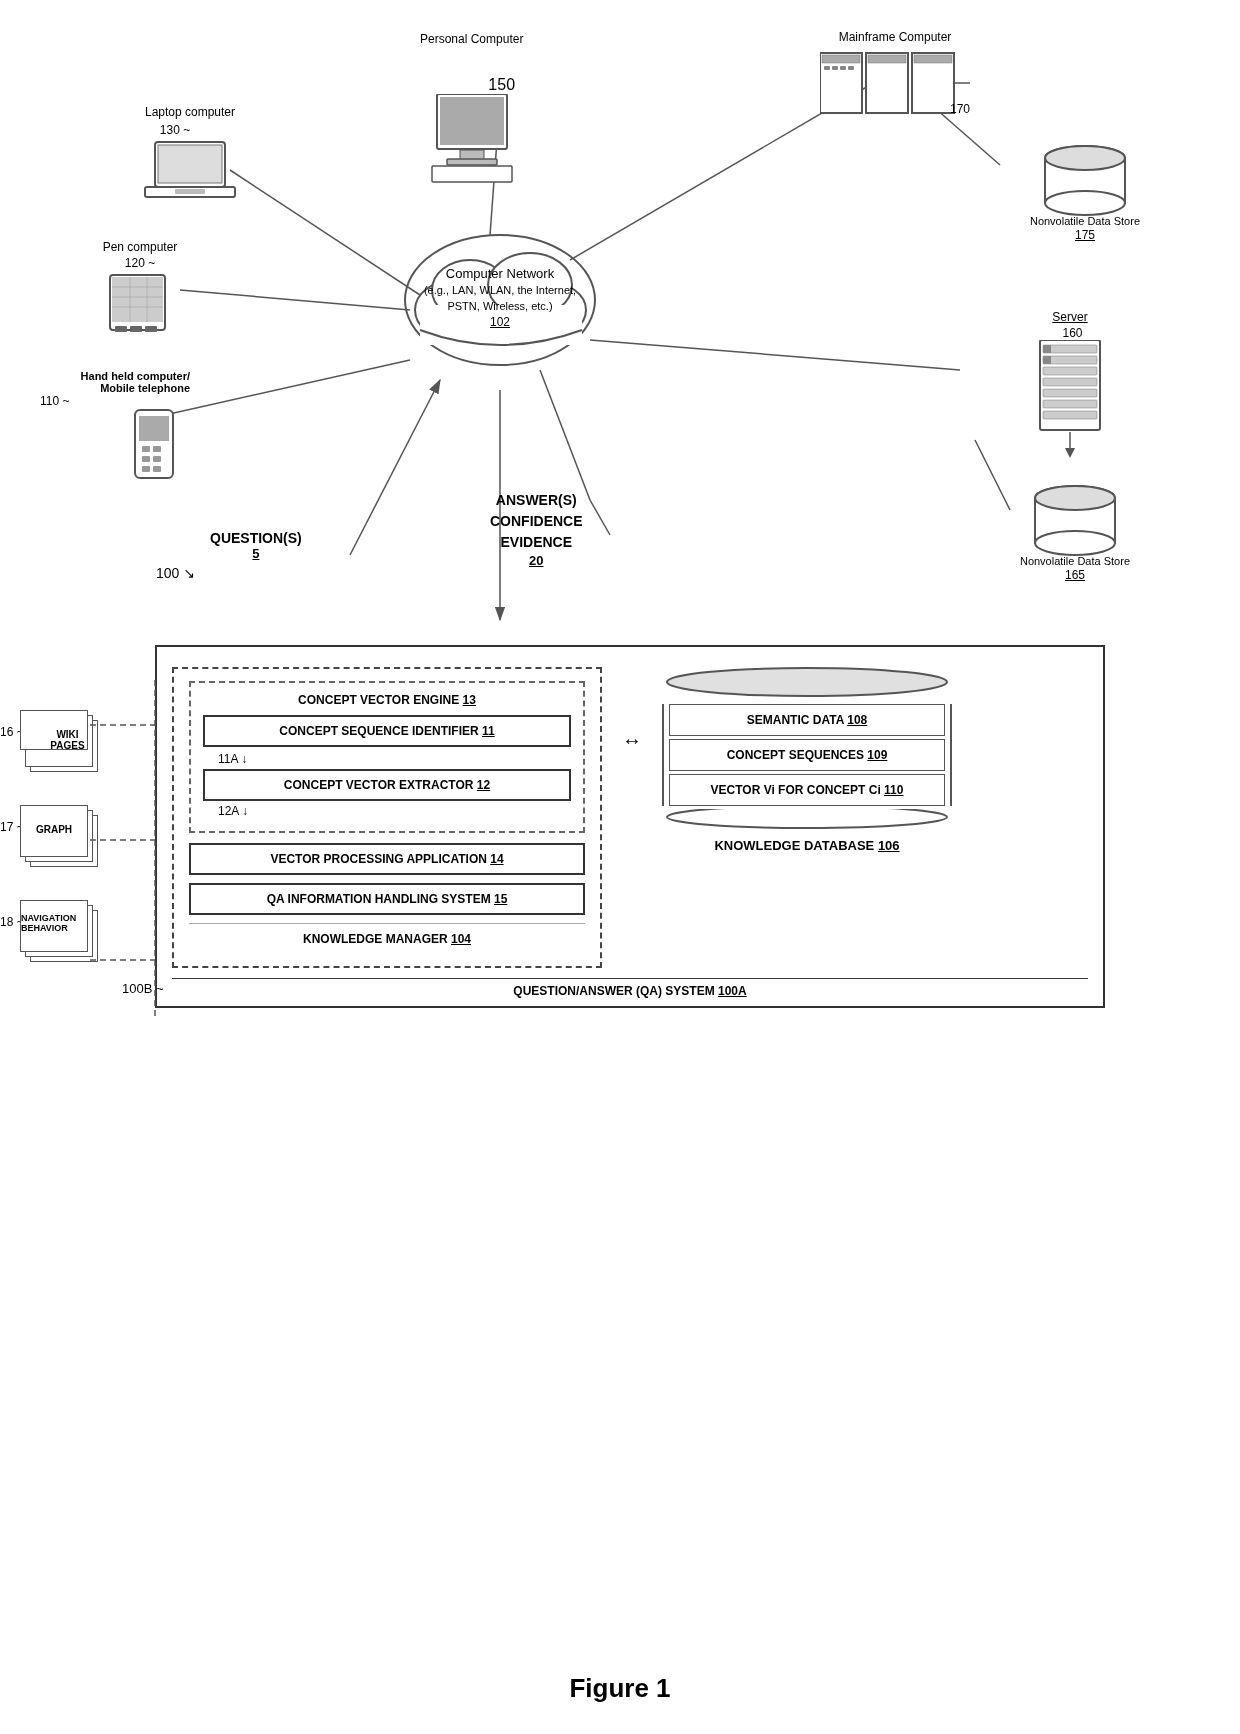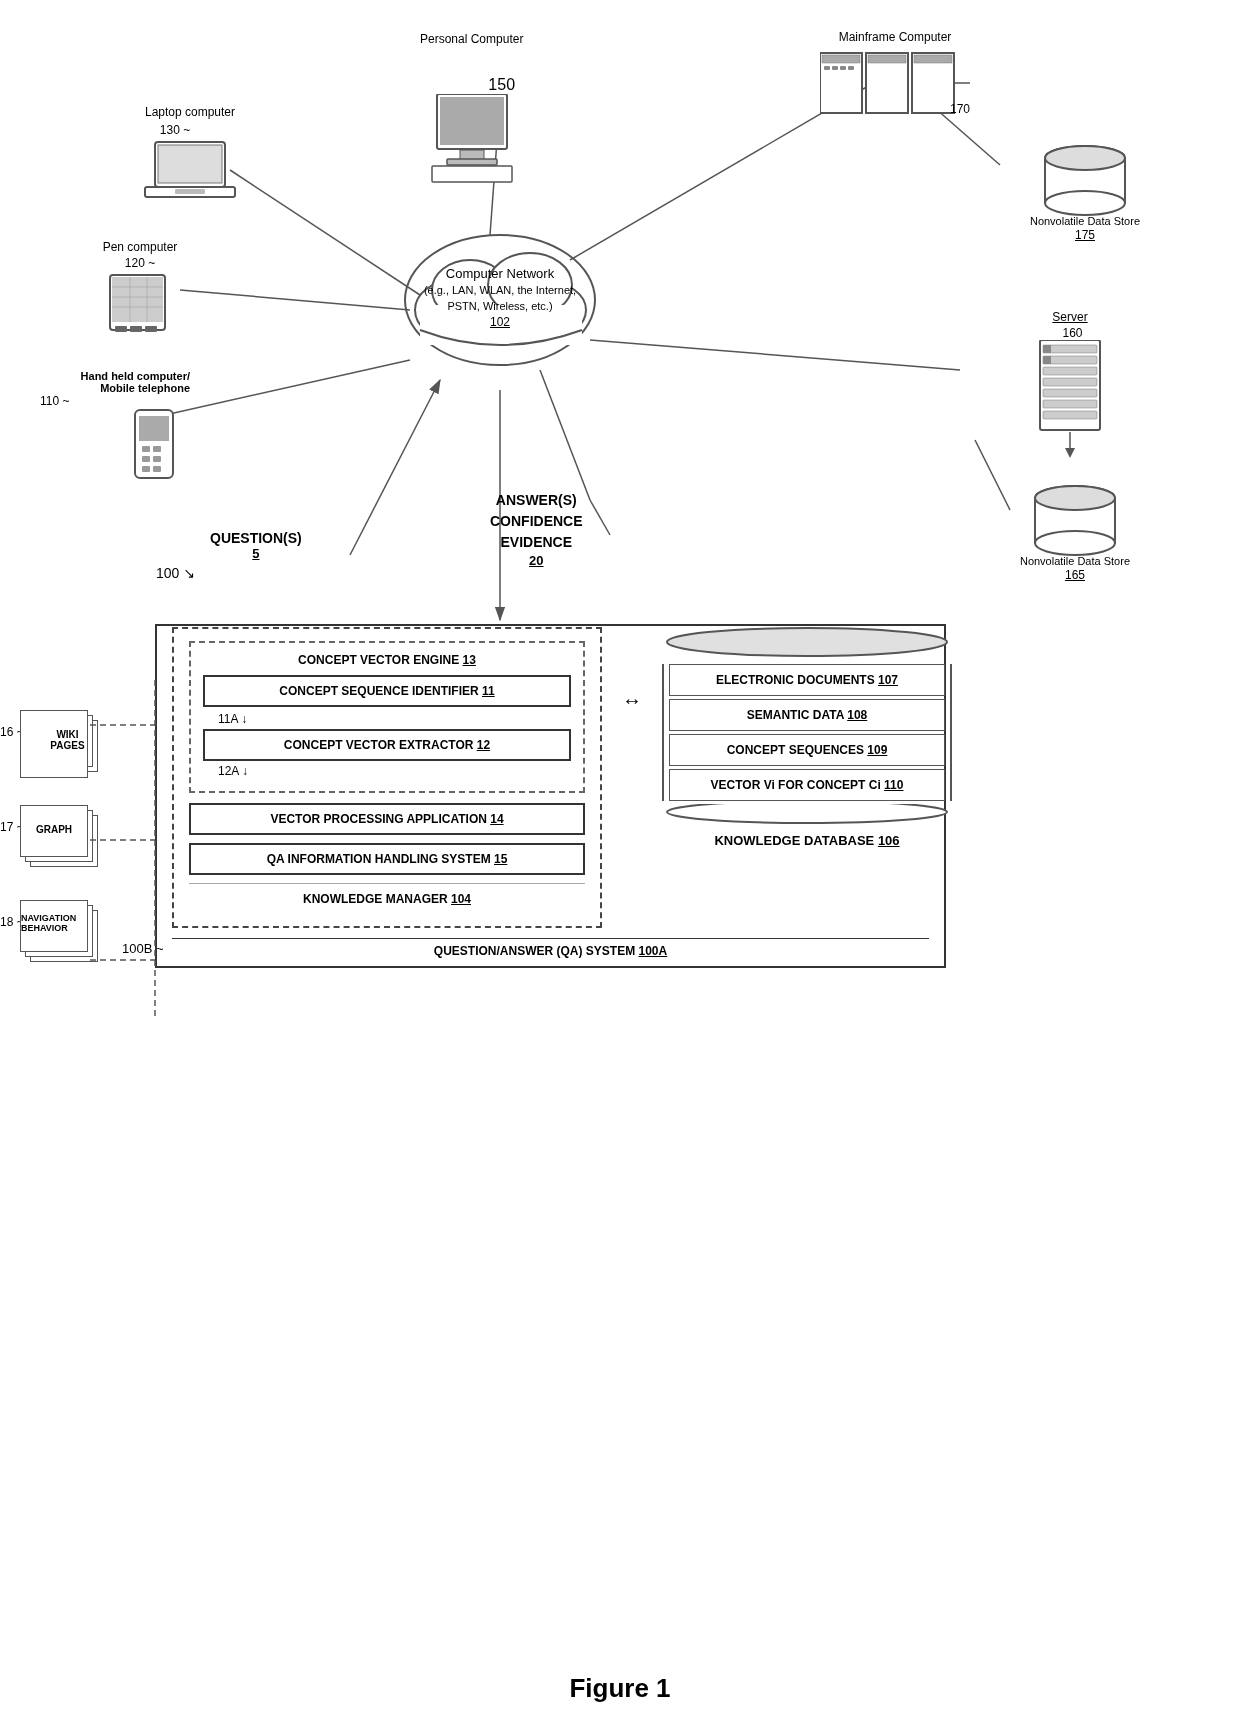--- a/index.html
+++ b/index.html
@@ -352,21 +352,21 @@
   </div>
 
   <div style="position:absolute; left:20px; top:710px;">
 
     <div style="position:relative; margin-bottom:30px;">
       <span style="position:absolute; left:-20px; top:15px; font-size:12px;">16 ~</span>
       <div style="display:flex; align-items:center;">
         <div style="position:relative; width:85px; height:65px;">
           <div style="position:absolute; left:10px; top:10px; width:68px; height:52px; background:white; border:1.5px solid #555;"></div>
           <div style="position:absolute; left:5px; top:5px; width:68px; height:52px; background:white; border:1.5px solid #555;"></div>
-          <div style="position:absolute; left:0px; top:0px; width:68px; height:68px; background:white; border:1.5px solid #555;padding-left:27px;">
+          <div style="position:absolute; left:0px; top:0px; width:68px; height:40px; background:white; border:1.5px solid #555;padding-left:27px;">
             <div style="font-size:10px; font-weight:bold; text-align:center; margin-top:18px;">WIKI PAGES</div>
           </div>
         </div>
       </div>
     </div>
 
     <div style="position:relative; margin-bottom:30px;">
       <span style="position:absolute; left:-20px; top:15px; font-size:12px;">17 ~</span>
       <div style="display:flex; align-items:center;">
         <div style="position:relative; width:85px; height:65px;">
@@ -386,21 +386,21 @@
           <div style="position:absolute; left:10px; top:10px; width:68px; height:52px; background:white; border:1.5px solid #555;"></div>
           <div style="position:absolute; left:5px; top:5px; width:68px; height:52px; background:white; border:1.5px solid #555;"></div>
           <div style="position:absolute; left:0px; top:0px; width:68px; height:52px; background:white; border:1.5px solid #555;">
             <div style="font-size:9px; font-weight:bold; margin-top:12px;">NAVIGATION<br>BEHAVIOR</div>
           </div>
         </div>
       </div>
     </div>
   </div>
 
-  <div style="position:absolute; left:155px; top:624px; width:791px; border:2px solid #333; padding:1px 15px 8px 15px;">
+  <div style="position:absolute; left:155px; top:645px; width:950px; border:2px solid #333; padding:20px 15px 8px 15px;">
 
     <div style="display:flex; align-items:flex-start; gap:20px;">
 
       <div style="flex:0 0 430px; border:2px dashed #444; padding:12px 15px;">
 
         <div style="border:2px dashed #666; padding:10px 12px; margin-bottom:10px;">
           <div style="font-size:12px; font-weight:bold; text-align:center; margin-bottom:8px;">
             CONCEPT VECTOR ENGINE <span style="text-decoration:underline;">13</span>
           </div>
 
@@ -450,23 +450,20 @@
       </div>
 
       <div style="flex:0 0 290px;">
         
         <svg width="290" height="30" viewBox="0 0 290 30">
           <ellipse cx="145" cy="15" rx="140" ry="14" fill="#e0e0e0" stroke="#555" stroke-width="2"></ellipse>
         </svg>
         
         <div style="border-left:2px solid #555; border-right:2px solid #555; padding:0;">
           <div style="border:1.5px solid #555; padding:8px 10px; text-align:center; font-size:12px; font-weight:bold; margin:3px 5px;">
-            ELECTRONIC DOCUMENTS <span style="text-decoration:underline;">107</span>
-          </div>
-          <div style="border:1.5px solid #555; padding:8px 10px; text-align:center; font-size:12px; font-weight:bold; margin:3px 5px;">
             SEMANTIC DATA <span style="text-decoration:underline;">108</span>
           </div>
           <div style="border:1.5px solid #555; padding:8px 10px; text-align:center; font-size:12px; font-weight:bold; margin:3px 5px;">
             CONCEPT SEQUENCES <span style="text-decoration:underline;">109</span>
           </div>
           <div style="border:1.5px solid #555; padding:8px 10px; text-align:center; font-size:12px; font-weight:bold; margin:3px 5px;">
             VECTOR Vi FOR CONCEPT Ci <span style="text-decoration:underline;">110</span>
           </div>
         </div>
         

